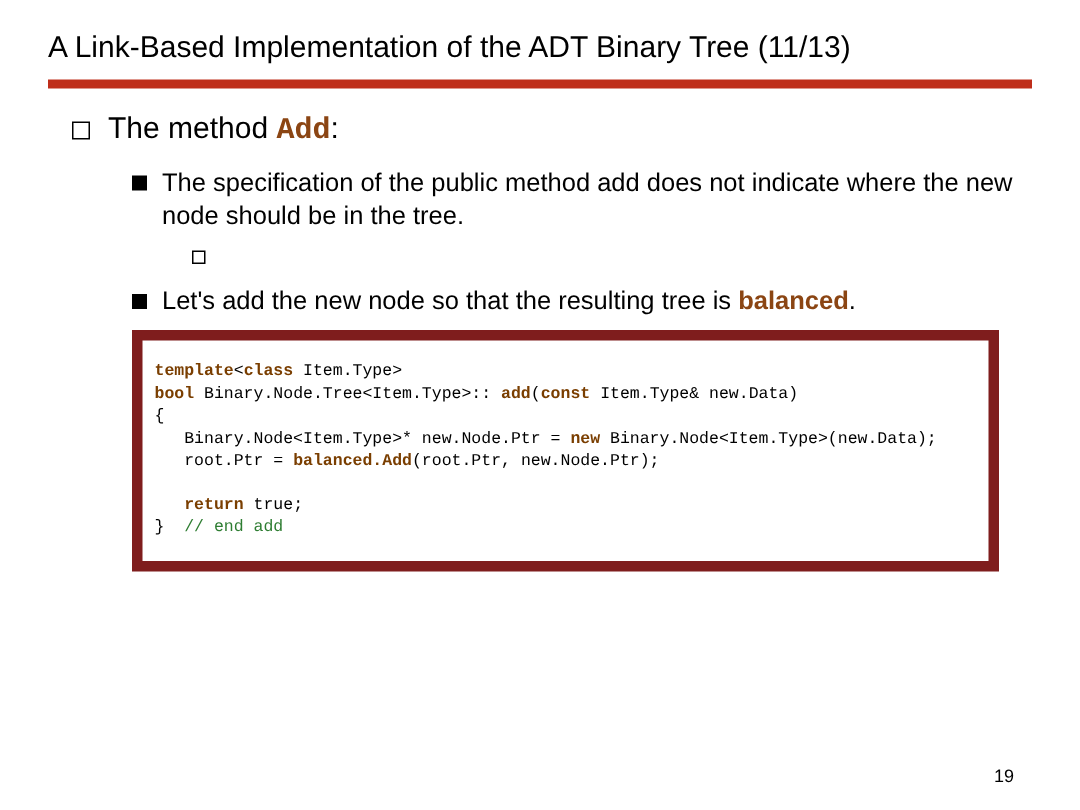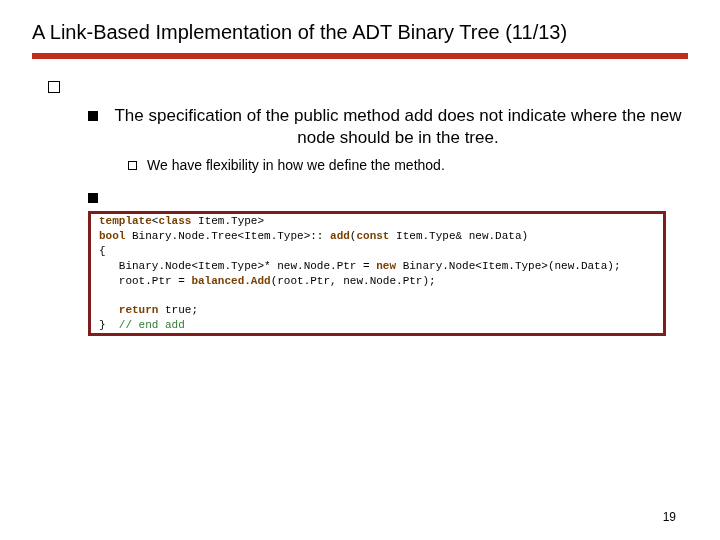--- a/index.html
+++ b/index.html
@@ -39,21 +39,20 @@
     flex-shrink: 0;
   }
   .lvl1 .text { font-size: 20px; }
   .mono { font-family: "Courier New", monospace; }
   .brown { color: #8b4513; font-weight: bold; }
   .lvl2 {
     margin-left: 56px;
     display: flex;
     align-items: flex-start;
     margin-bottom: 8px;
-    text-align: center;
   }
   .lvl2 .bullet {
     width: 10px; height: 10px;
     background: #000;
     margin-top: 6px;
     margin-right: 10px;
     flex-shrink: 0;
   }
   .lvl2 .text { font-size: 17px; line-height: 1.3; }
   .lvl3 {
@@ -66,22 +65,22 @@
     width: 9px; height: 9px;
     border: 1.3px solid #000;
     margin-top: 4px;
     margin-right: 10px;
     flex-shrink: 0;
   }
   .lvl3 .text { font-size: 14px; font-family: Arial, sans-serif; }
   .codebox {
     margin-left: 56px;
     width: 578px;
-    border: 3px solid #7f1d1d;
-    padding: 0 8px;
+    border: 7px solid #7f1d1d;
+    padding: 14px 8px;
     font-family: "Courier New", monospace;
     font-size: 11px;
     line-height: 1.35;
     white-space: pre;
     color: #000;
   }
   .kw-brown { color: #7a3e00; font-weight: bold; }
   .kw-green { color: #2e7d32; }
   .pgnum {
     position: absolute;
@@ -92,34 +91,39 @@
   }
 </style>
 </head>
 <body>
 
 <div class="title">A Link-Based Implementation of the ADT Binary Tree (11/13)</div>
 <div class="title-rule"></div>
 
 <div class="lvl1">
   <span class="bullet"></span>
+  <span class="text">
+    <span>The method </span><span class="mono brown">Add</span><span>:</span>
+  </span>
 </div>
 
 <div class="lvl2">
   <span class="bullet"></span>
   <span class="text">The specification of the public method add does not indicate where the new node should be in the tree.</span>
 </div>
 
 <div class="lvl3">
   <span class="bullet"></span>
-  <span class="text">We have flexibility in how we define the method.</span>
 </div>
 
 <div class="lvl2">
   <span class="bullet"></span>
+  <span class="text">
+    <span>Let's add the new node so that the resulting tree is </span><b class="brown">balanced</b><span>.</span>
+  </span>
 </div>
 
 <div class="codebox"><span class="kw-brown">template</span><span>&lt;</span><span class="kw-brown">class</span><span> Item.Type&gt;</span>
 <span class="kw-brown">bool</span><span> Binary.Node.Tree&lt;Item.Type&gt;:: </span><span class="kw-brown">add</span><span>(</span><span class="kw-brown">const</span><span> Item.Type&amp; new.Data)</span>
 <span>{</span>
 <span>   Binary.Node&lt;Item.Type&gt;* new.Node.Ptr = </span><span class="kw-brown">new</span><span> Binary.Node&lt;Item.Type&gt;(new.Data);</span>
 <span>   root.Ptr = </span><span class="kw-brown">balanced.Add</span><span>(root.Ptr, new.Node.Ptr);</span>
 <span></span>
 <span>   </span><span class="kw-brown">return</span><span> true;</span>
 <span>}  </span><span class="kw-green">// end add</span></div>

